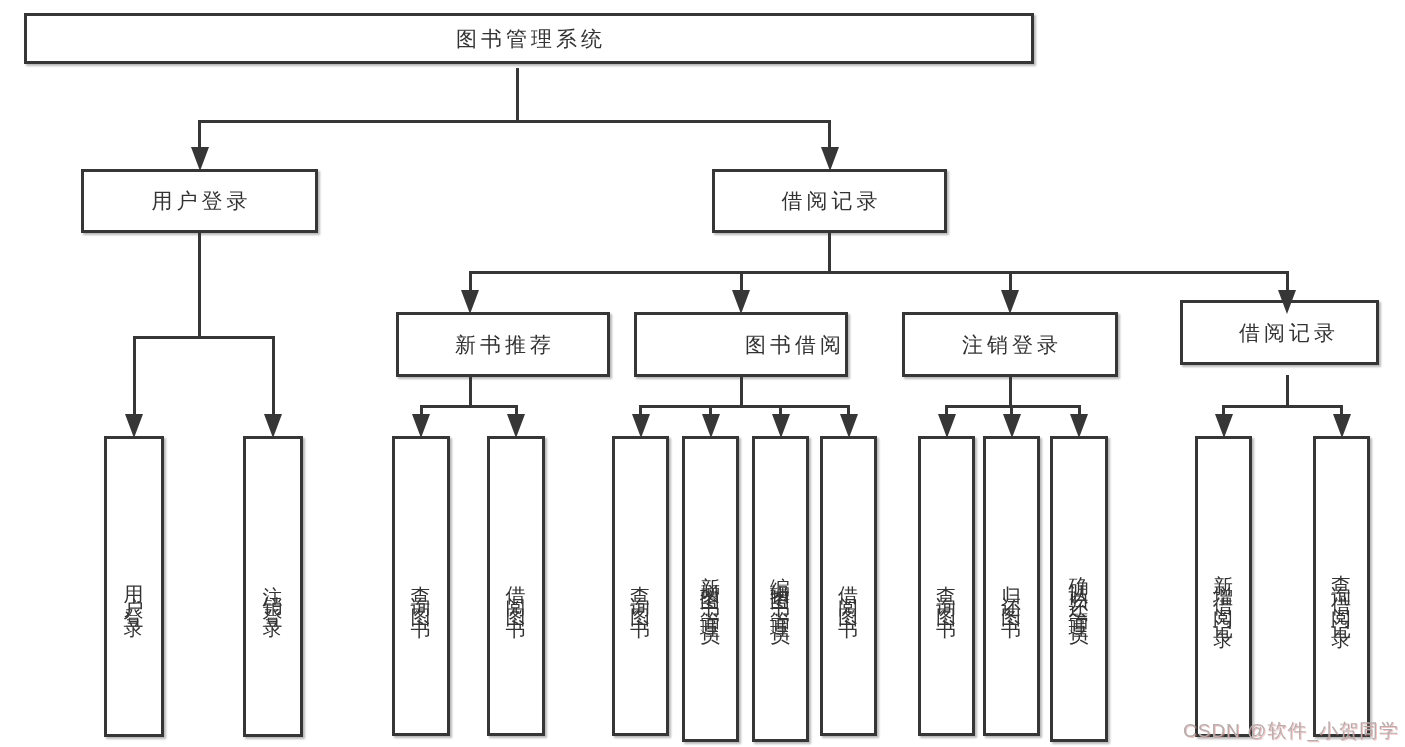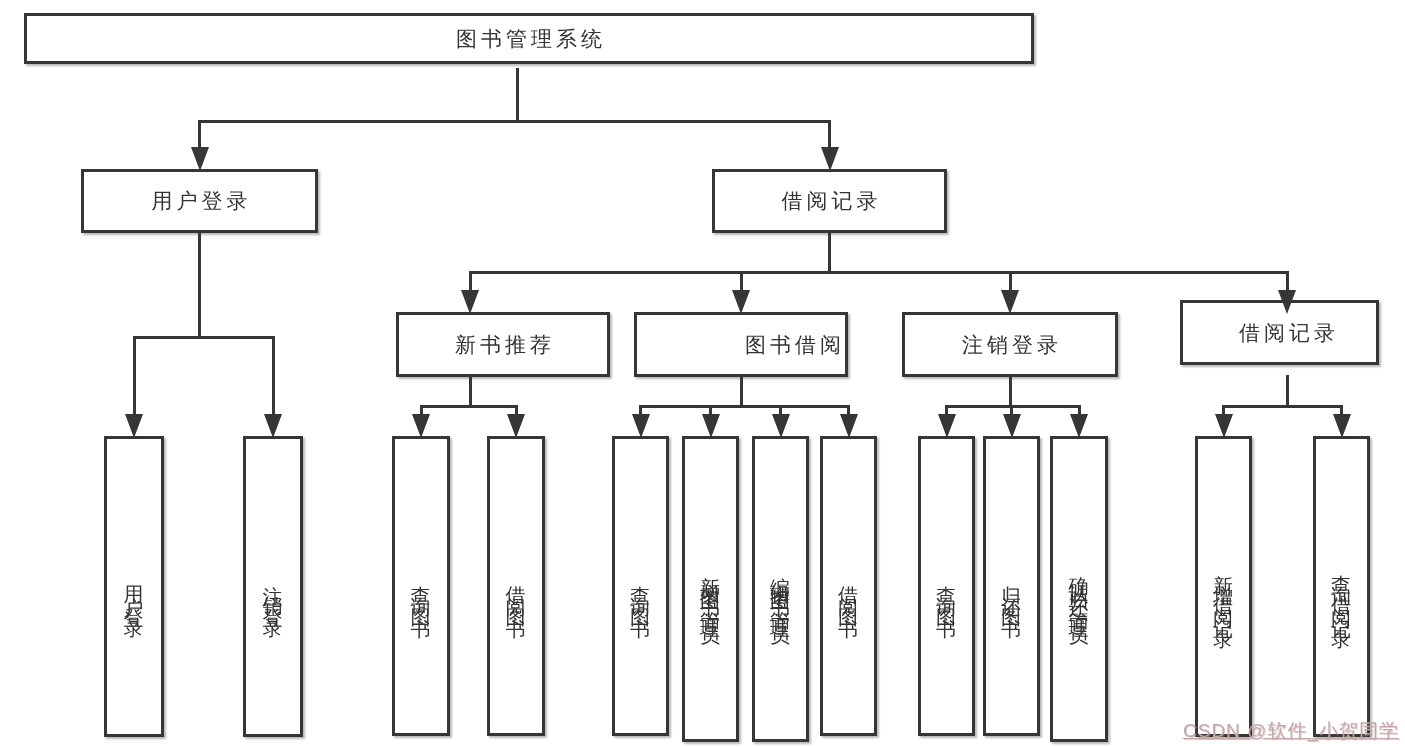--- a/index.html
+++ b/index.html
@@ -39,21 +39,20 @@
   }
   .watermark{
     position:absolute;
     left:1183px;top:718px;
     font-size:19px;
     letter-spacing:1px;
     color:#b6aeae;
     text-shadow:1px 1px 0 rgba(235,130,130,0.45);
     white-space:nowrap;
     z-index:5;
-    text-decoration:underline;
   }
 </style>
 </head>
 <body>
 
 <div class="stage" style="--line: #363636; --text: #333333; background: rgb(255, 255, 255);">
   <div class="watermark">CSDN @软件_小贺同学</div>
 <div class="node h" style="left: 24px; top: 13px; width: 1010px; height: 51px;">
       <span class="node-label">图书管理系统</span>
     </div>

